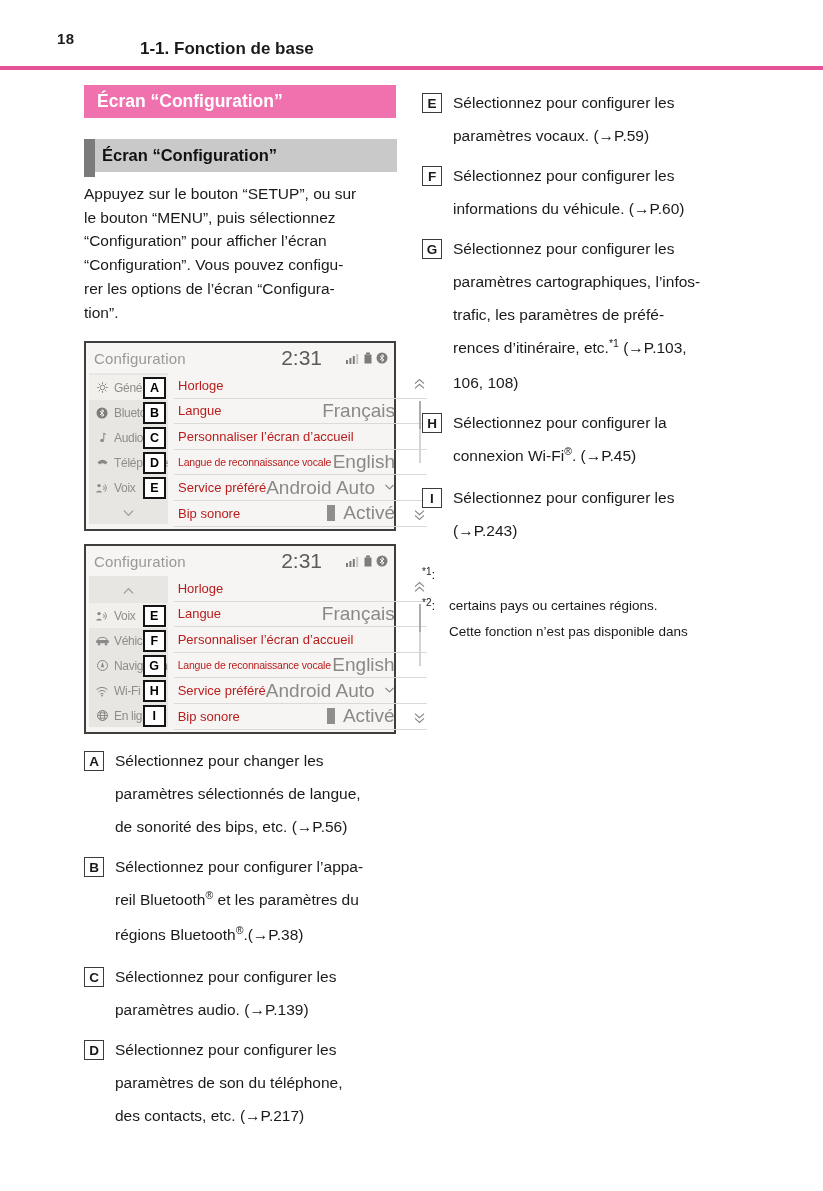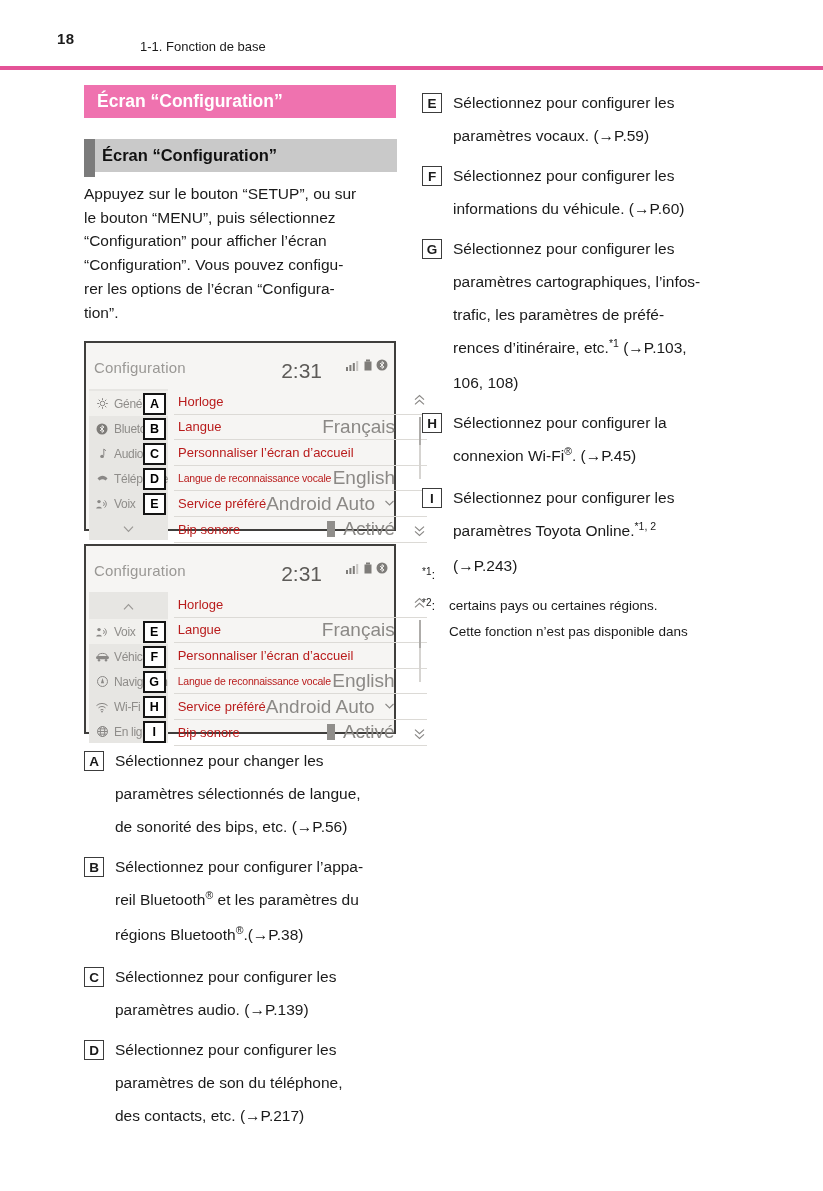--- a/index.html
+++ b/index.html
@@ -3,36 +3,36 @@
 <meta charset="utf-8">
 <style>
   html,body{margin:0;padding:0;}
   body{
     width:823px;height:1191px;position:relative;background:#ffffff;
     font-family:"Liberation Sans","DejaVu Sans",sans-serif;color:#1a1a1a;
     overflow:hidden;
   }
   
   .page-num{position:absolute;left:57px;top:30px;font-size:15px;font-weight:bold;letter-spacing:.5px;}
-  .breadcrumb{position:absolute;left:140px;top:39px;font-size:13px;font-weight:normal;}
+  .breadcrumb{position:absolute;left:140px;top:39px;font-size:17px;font-weight:bold;}
   .header-rule{position:absolute;left:0;top:66px;width:823px;height:4px;background:#e45397;}
   
   .banner{position:absolute;left:84px;top:85px;width:312px;height:33px;background:#ef72af;
     color:#ffffff;font-size:17.5px;font-weight:bold;line-height:33px;padding-left:13px;box-sizing:border-box;}
   .section-bar{position:absolute;left:84px;top:139px;width:313px;height:33px;background:#c9c9c9;}
   .section-tab{position:absolute;left:0;top:0;width:11px;height:38px;background:#7b7b7b;}
   .section-heading{font-size:16.5px;font-weight:bold;line-height:33px;padding-left:18px;color:#111;}
   
   .body-par{position:absolute;left:84px;top:182px;width:320px;}
   .body-par div{font-size:15.5px;line-height:23.7px;white-space:pre;}
   
   .screen{position:absolute;left:84px;width:312px;height:190px;border:2px solid #3f3e3c;
     background:#f6f5f3;box-sizing:border-box;}
   #screen-1{top:341px;} #screen-2{top:544px;}
-  .scr-header{height:30px;display:flex;align-items:flex-start;padding:16px 6px 0 8px;}
+  .scr-header{height:30px;display:flex;align-items:center;padding:0 6px 0 8px;}
   .scr-title{font-size:15px;color:#9a9895;letter-spacing:.2px;}
   .scr-time{margin-left:auto;font-size:21px;color:#5d5b58;margin-right:24px;}
   .scr-status{display:flex;align-items:center;gap:4px;}
   .scr-body{position:relative;height:155px;display:flex;}
   .sidebar{width:97px;margin:0 0 4px 3px;background:#e7e6e3;position:relative;padding-top:2px;box-sizing:border-box;}
   .side-row{height:25px;display:flex;align-items:center;padding-left:5px;position:relative;}
   .side-row.selected{background:#f1f0ed;}
   .side-row .icn{width:16px;display:flex;justify-content:center;}
   .side-label{font-size:12px;color:#8f8d8a;margin-left:4px;white-space:nowrap;letter-spacing:-.3px;}
   .side-chev{height:25px;display:flex;align-items:center;justify-content:center;}
@@ -432,21 +432,20 @@
       <div class="letterbox">H</div>
       <div class="callout-text">
         <div class="cline"><span>Sélectionnez pour configurer la</span></div>
         <div class="cline"><span>connexion Wi-Fi</span><span class="sup">®</span><span>. (→P.45)</span></div>
       </div>
     </div>
     <div class="callout">
       <div class="letterbox">I</div>
       <div class="callout-text">
         <div class="cline"><span>Sélectionnez pour configurer les</span></div>
-        <div class="cline"><span>paramètres Toyota Online.</span><span class="sup">*1, 2</span></div>
         <div class="cline"><span>(→P.243)</span></div>
       </div>
     </div>
   </div>
 <div id="footnotes">
     <div class="footnote">
       <div class="fn-marker"><span class="sup">*1</span>:</div>
     </div>
     <div class="footnote">
       <div class="fn-marker"><span class="sup">*2</span>:</div>

